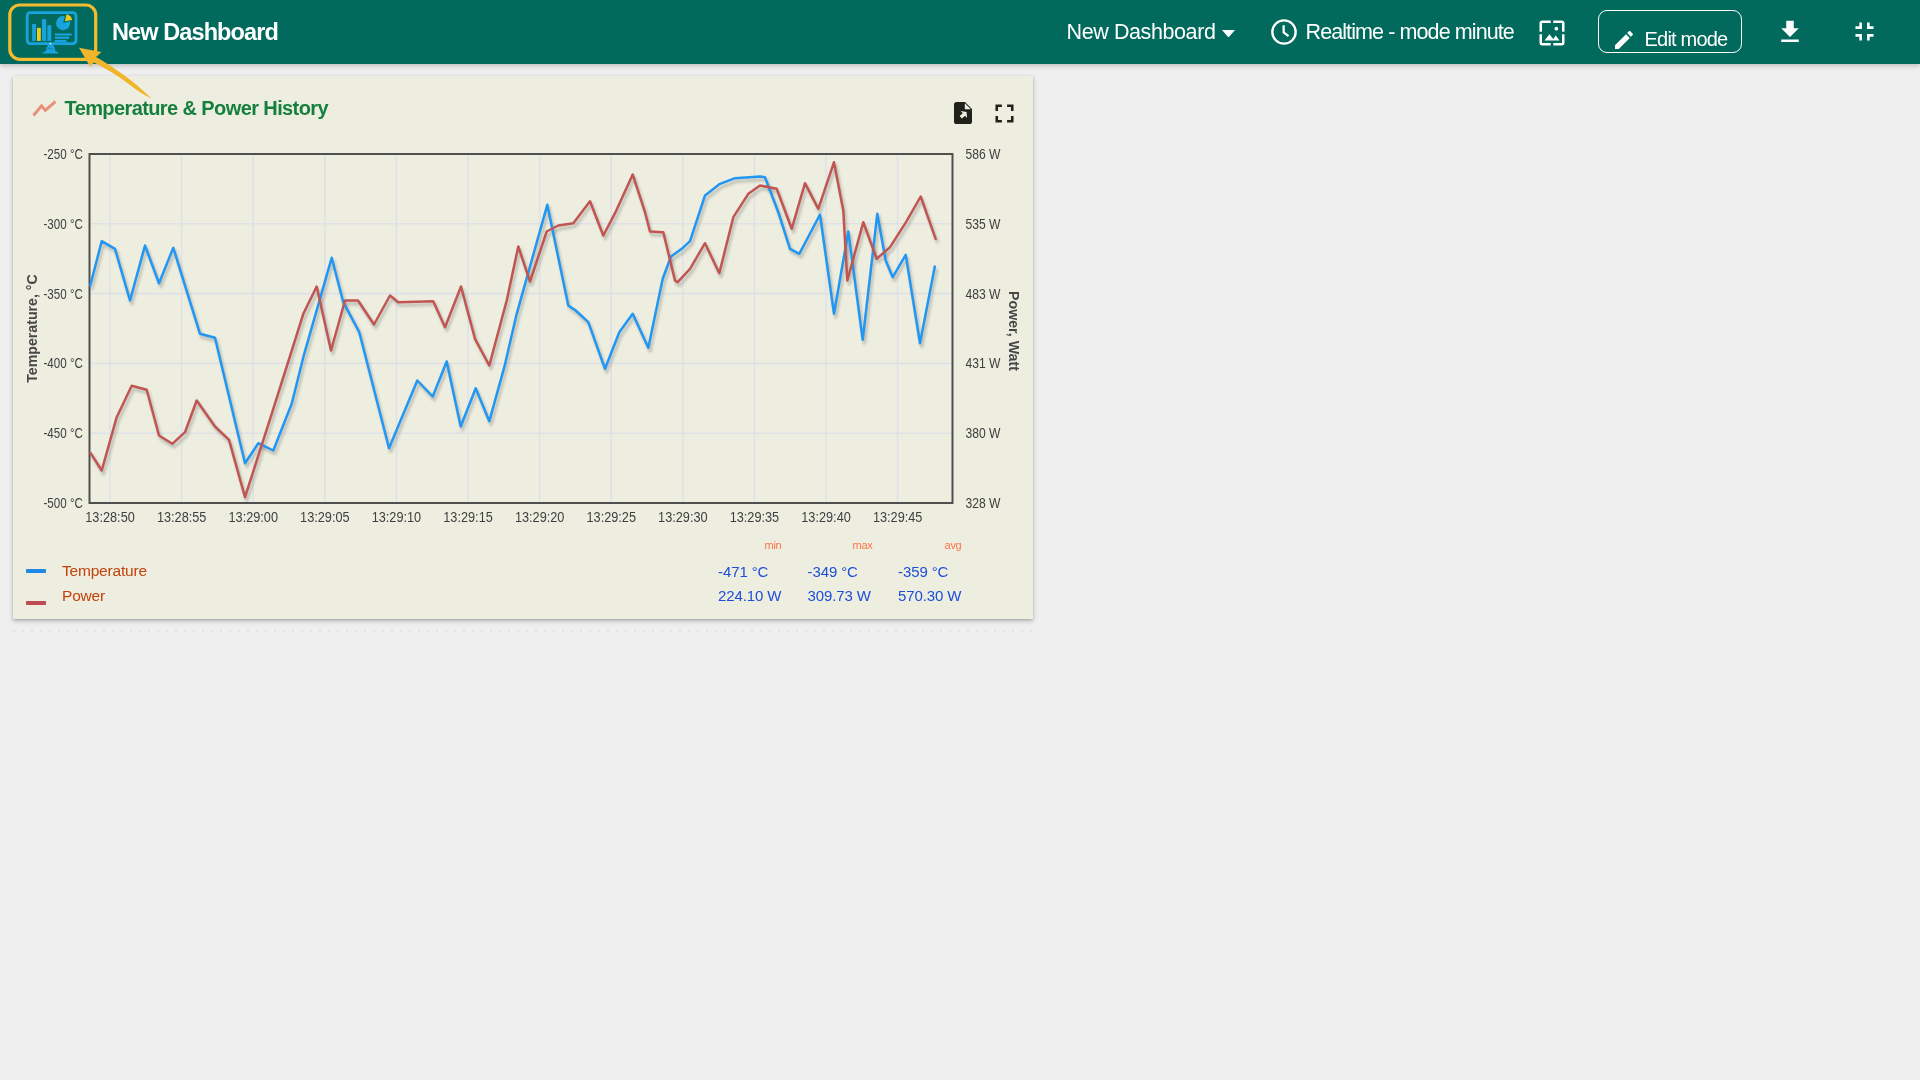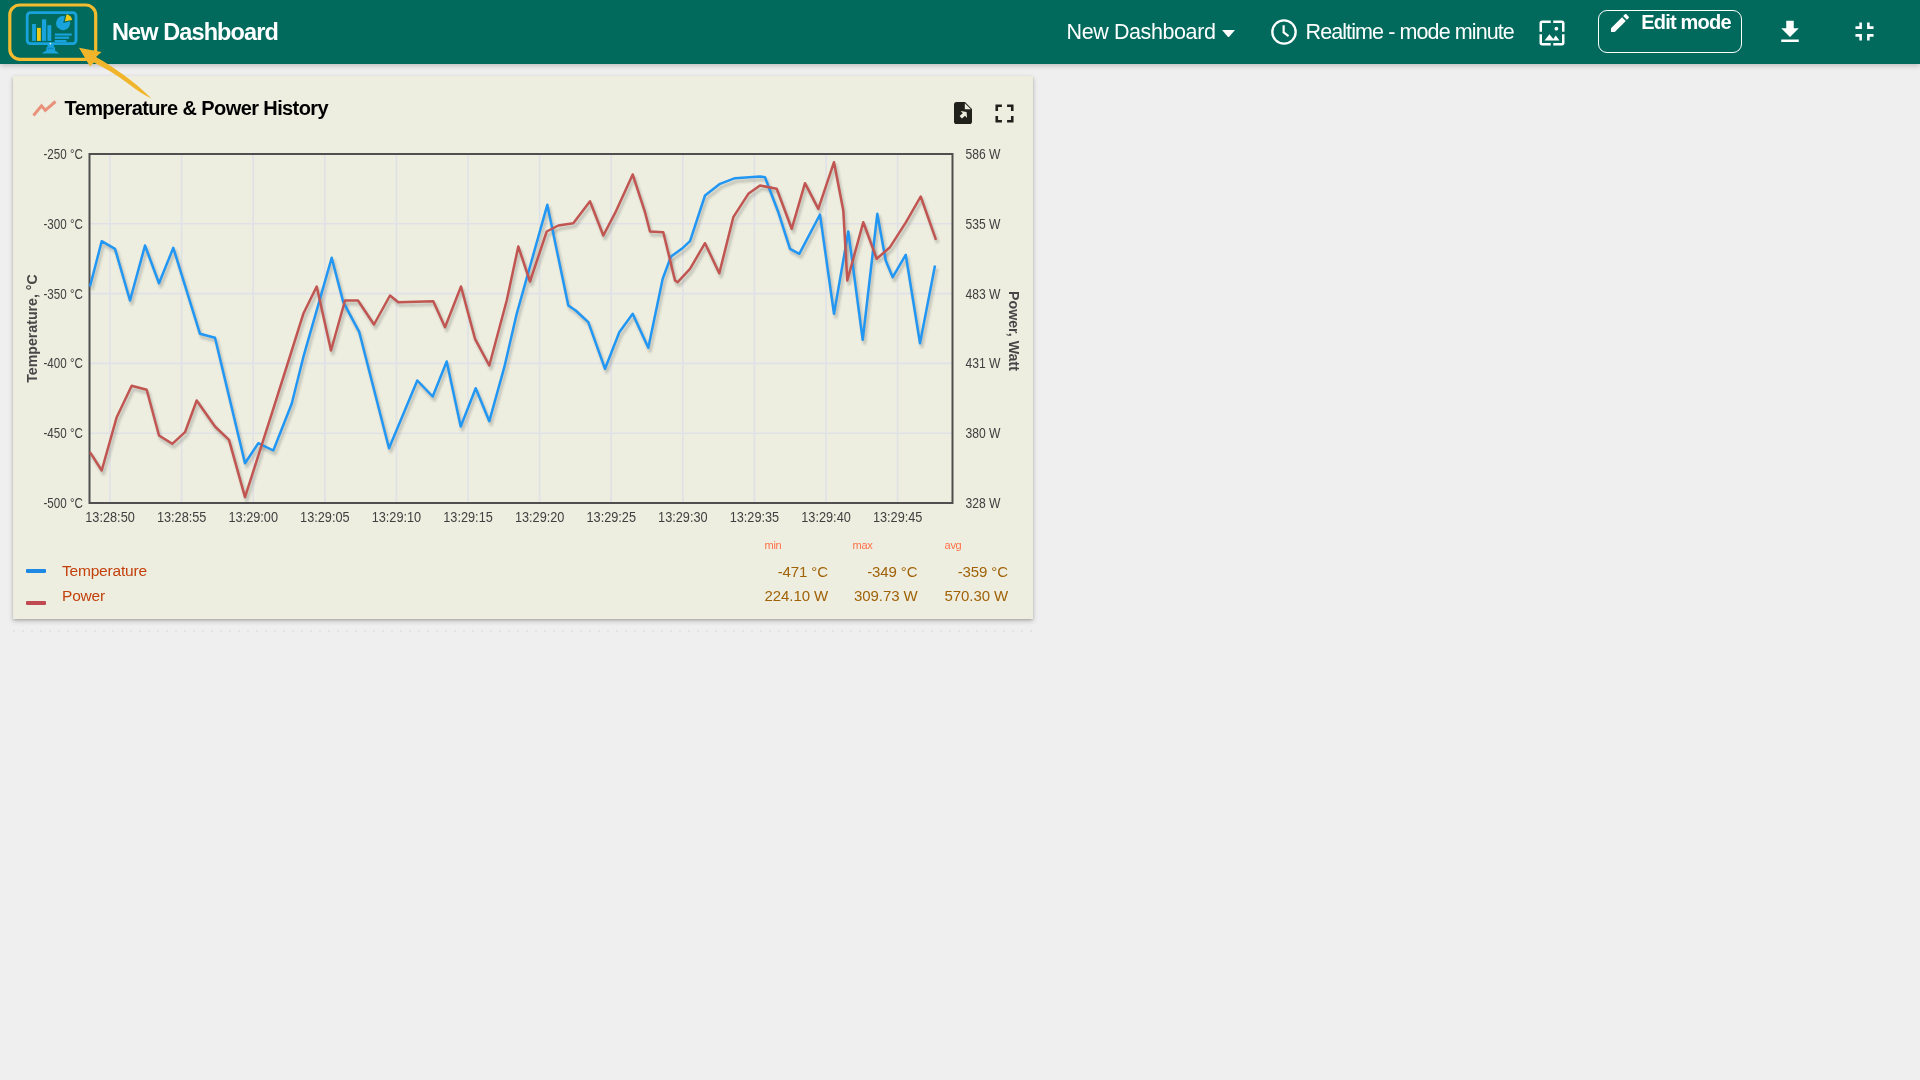--- a/index.html
+++ b/index.html
@@ -1,27 +1,27 @@
 <!DOCTYPE html>
 <html><head><meta charset="utf-8">
 <style>
 html,body{margin:0;padding:0;width:1920px;height:1080px;overflow:hidden;background:#efefef;
 font-family:"Liberation Sans",sans-serif;-webkit-font-smoothing:antialiased}
 .hdr{position:absolute;left:0;top:0;width:1920px;height:64px;background:#016a5c;box-shadow:0 2px 5px rgba(0,0,0,.2)}
 .abs{position:absolute}
 .hdr-title{left:112px;top:0;height:64px;line-height:64px;color:#fff;font-size:23.5px;font-weight:bold;letter-spacing:-.9px}
 .hdr-sub{color:#fff;font-size:21.5px;top:0;height:64px;line-height:64px}
 .editbtn{left:1597.5px;top:9.5px;width:142px;height:41px;border:1.6px solid #fff;border-radius:9px;
-display:flex;align-items:flex-start;justify-content:center;color:#fff;font-size:20px;font-weight:bold;letter-spacing:-0.8px}
+display:flex;align-items:flex-end;justify-content:center;color:#fff;font-size:20px;font-weight:normal;letter-spacing:-0.8px}
 .card{position:absolute;left:13px;top:75.5px;width:1020px;height:543.5px;background:#edeee0;
 box-shadow:0 2px 5px rgba(0,0,0,.22),0 1px 2px rgba(0,0,0,.14)}
-.wtitle{left:51.5px;top:21px;font-size:20px;font-weight:bold;color:#000000;letter-spacing:-.6px}
+.wtitle{left:51.5px;top:21px;font-size:20px;font-weight:bold;color:#15803d;letter-spacing:-.6px}
 .leg{font-size:15.5px;color:#c2410c;letter-spacing:-.2px}
 .legkey{width:19.5px;height:4px;border-radius:1px}
-.num{position:absolute;text-align:right;width:110px;font-size:15px;color:#a16207;letter-spacing:-.1px}
+.num{position:absolute;text-align:left;width:110px;font-size:15px;color:#1d4ed8;letter-spacing:-.1px}
 .hnum{position:absolute;text-align:center;width:110px;font-size:11px;font-weight:normal;color:#ff7148;letter-spacing:-.3px}
 </style></head>
 <body>
 <div class="hdr"></div>
 <div class="abs hdr-title">New Dashboard</div>
 <div class="abs hdr-sub" style="left:1066.5px;letter-spacing:-.4px">New Dashboard</div>
 <svg width="13" height="7.5" viewBox="0 0 13 7.5" style="position:absolute;left:1222px;top:29.5px">
 <path d="M0 0 L13 0 L6.5 7.5 Z" fill="#fff"></path>
 </svg>
 <svg width="28" height="28" viewBox="0 0 24 24" style="position:absolute;left:1270px;top:18px">

